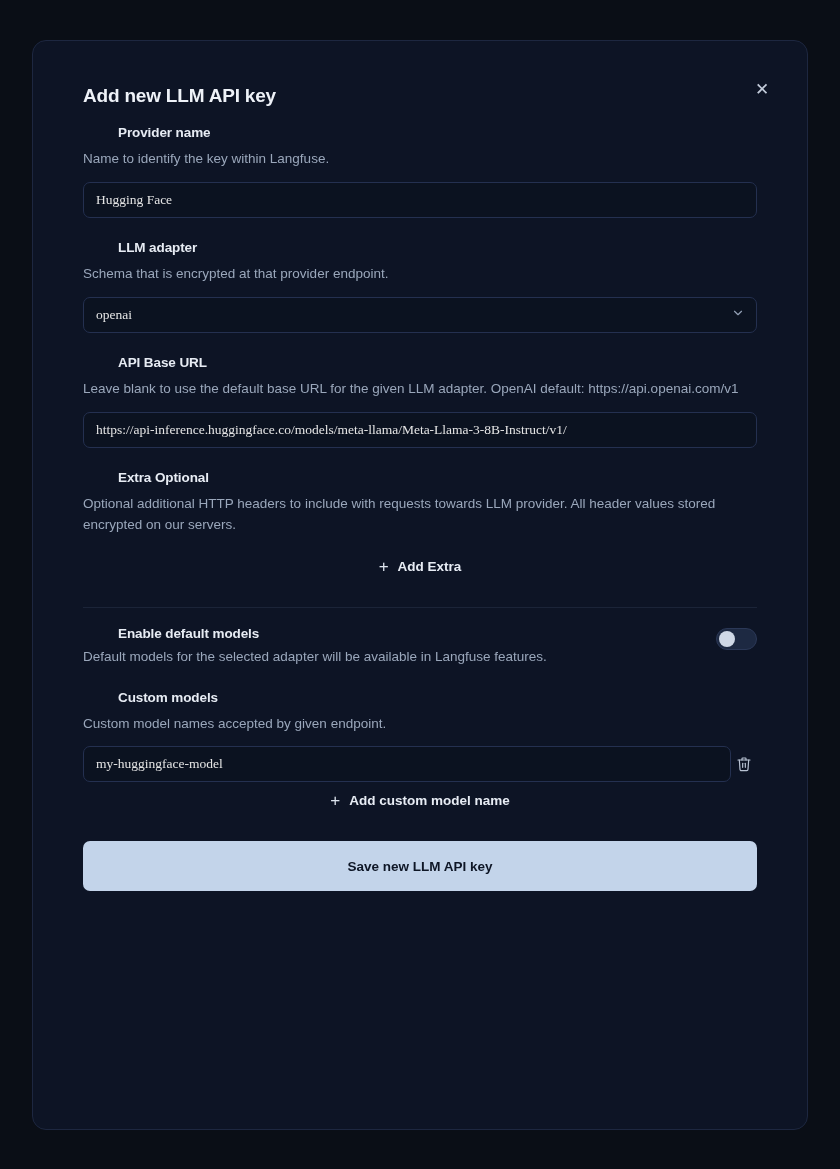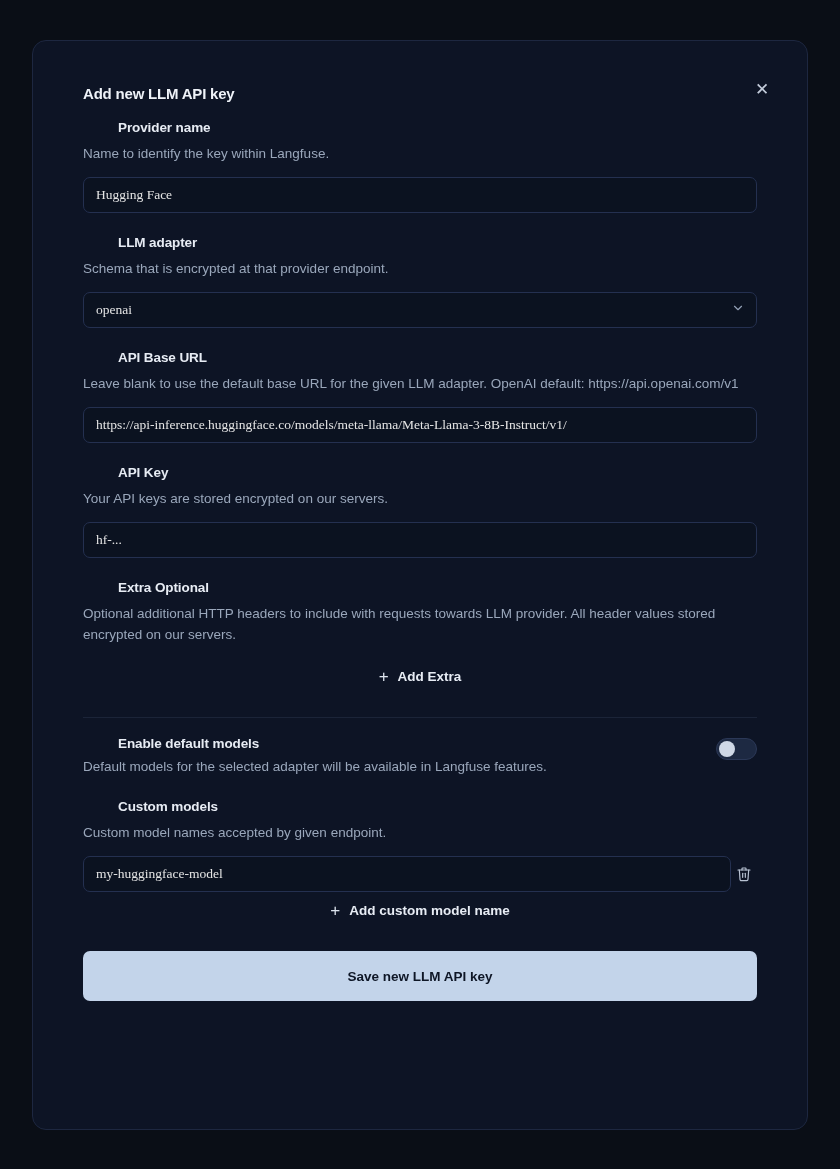--- a/index.html
+++ b/index.html
@@ -28,21 +28,21 @@
     width: 776px;
     height: 1090px;
     background: #0d1425;
     border: 1px solid #1d2740;
     border-radius: 14px;
     padding: 32px 50px 26px 50px;
     overflow: hidden;
   }
   .dialog-title {
     color: #eef2f8;
-    font-size: 15px;
+    font-size: 19px;
     font-weight: bold;
     letter-spacing: -0.2px;
     margin: 12px 0 18px 0;
   }
   .close-btn {
     position: absolute;
     top: 38px;
     right: 34px;
     width: 22px;
     height: 22px;
@@ -197,25 +197,20 @@
         </span>
       </div>
     </div>
 
     <div class="field">
       <div class="label">API Base URL</div>
       <div class="desc">Leave blank to use the default base URL for the given LLM adapter. OpenAI default: https://api.openai.com/v1</div>
       <input class="input" value="https://api-inference.huggingface.co/models/meta-llama/Meta-Llama-3-8B-Instruct/v1/" style="">
     </div>
 
-    <div class="field">
-      <div class="label">API Key</div>
-      <div class="desc">Your API keys are stored encrypted on our servers.</div>
-      <input class="input" value="hf-..." style="">
-    </div>
 
     <div class="field">
       <div class="label">Extra Optional</div>
       <div class="desc">Optional additional HTTP headers to include with requests towards LLM provider. All header values stored encrypted on our servers.</div>
       <div class="add-link">
         <span class="plus">+</span>
         <span>Add Extra</span>
       </div>
     </div>
 

